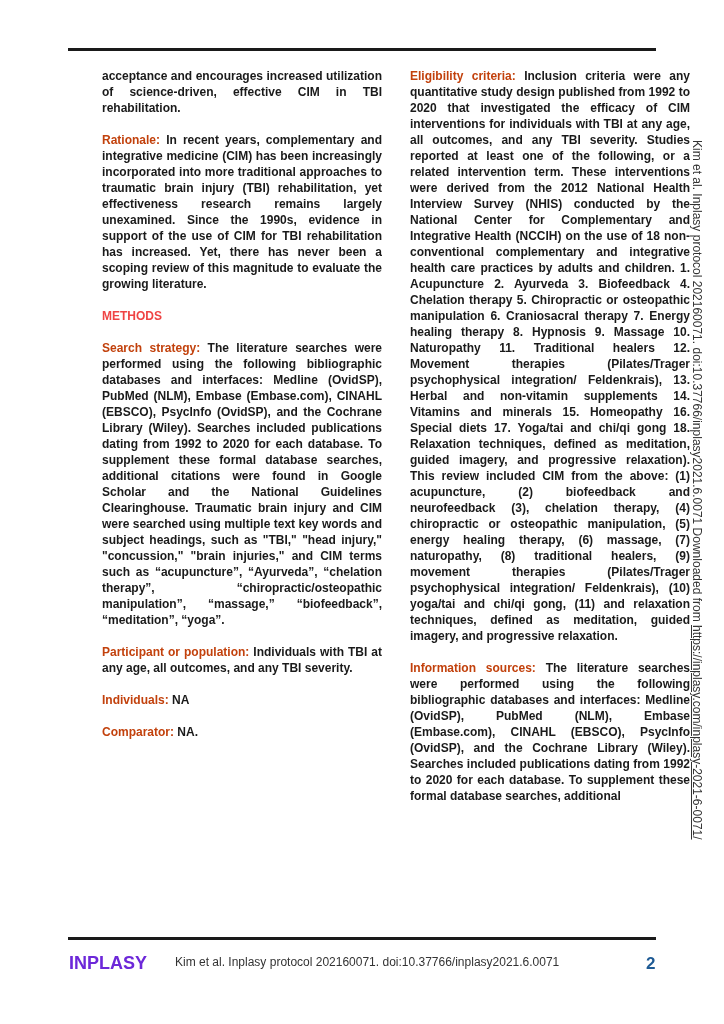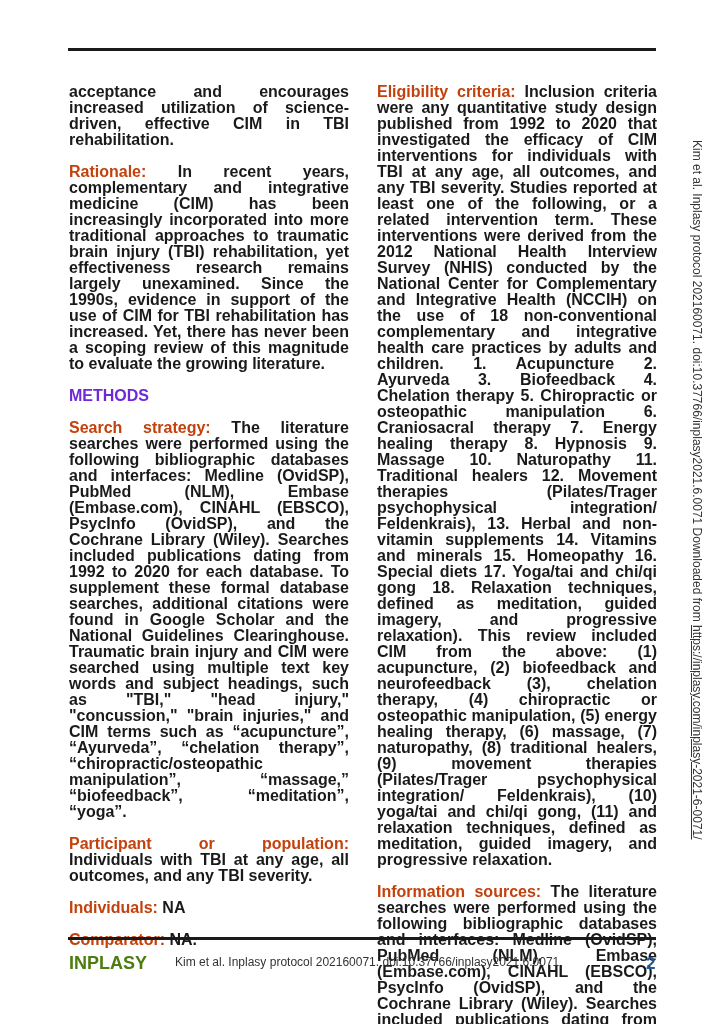--- a/index.html
+++ b/index.html
@@ -1,27 +1,27 @@
 <!DOCTYPE html>
 <html><head>
 <meta charset="utf-8">
 <style>
   html, body { margin:0; padding:0; background:#ffffff; }
   body { width:724px; height:1024px; position:relative; overflow:hidden;
          font-family:"Liberation Sans", sans-serif; color:#1a1a1a; }
   .top-rule { position:absolute; left:68px; top:48px; width:588px; height:3px; background:#1a1a1a; }
   .bottom-rule { position:absolute; left:68px; top:937px; width:588px; height:3px; background:#1a1a1a; }
-  .col { position:absolute; top:84px; width:280px; font-size:16px; line-height:16px;
-         font-weight:bold; text-align:justify; }
+  .col { position:absolute; top:68px; width:280px; font-size:12px; line-height:16px;
+         font-weight:bold; text-align:justify;margin-left:33px; }
   .col-left { left:69px; }
   .col-right { left:377px; }
   .col p { margin:0 0 16px 0; }
   .label { color:#c2410c; font-weight:bold; }
-  .heading { color:#6d28d9; font-weight:bold; }
-  .footer-logo { position:absolute; left:69px; top:953px; font-size:18px; font-weight:bold; color:#4d7c0f; }
+  .heading { color:#ef4444; font-weight:bold; }
+  .footer-logo { position:absolute; left:69px; top:953px; font-size:18px; font-weight:bold; color:#6d28d9; }
   .footer-citation { position:absolute; left:175px; top:955px; font-size:12px; color:#333; }
   .footer-page { position:absolute; left:646px; top:954px; font-size:17px; font-weight:bold; color:#1e5a94; }
   .side-note { position:absolute; left:704px; top:140px; transform-origin:0 0;
                transform:rotate(90deg); font-size:12px; color:#333; white-space:nowrap; }
   .side-note .link { text-decoration:underline; }
 </style>
 </head>
 <body>
 
 <div class="top-rule"></div>

